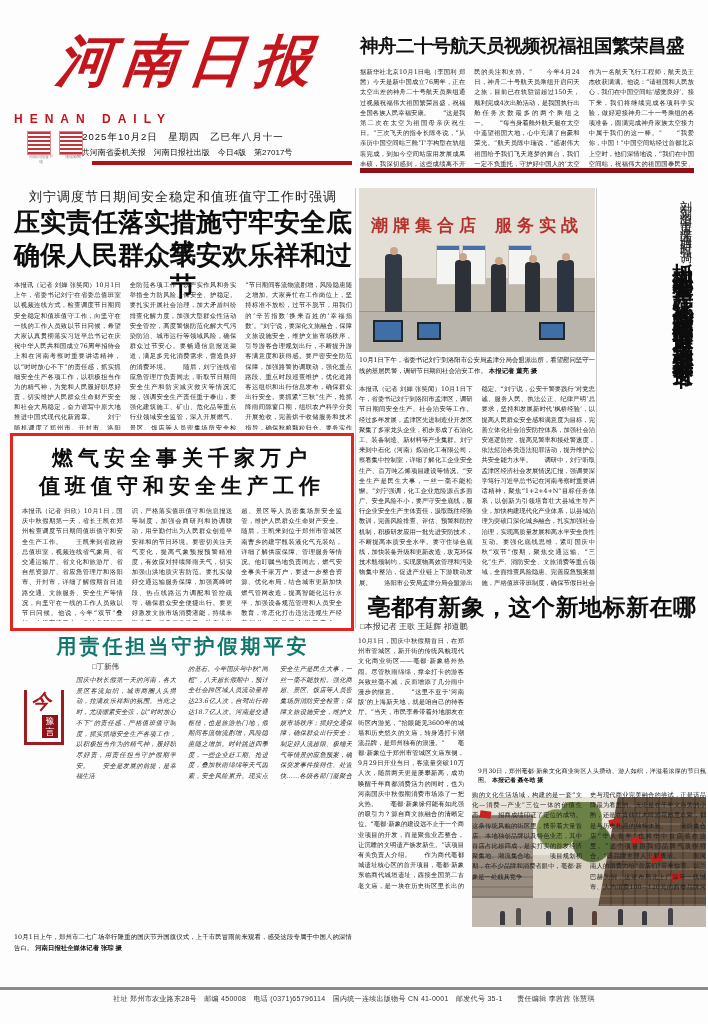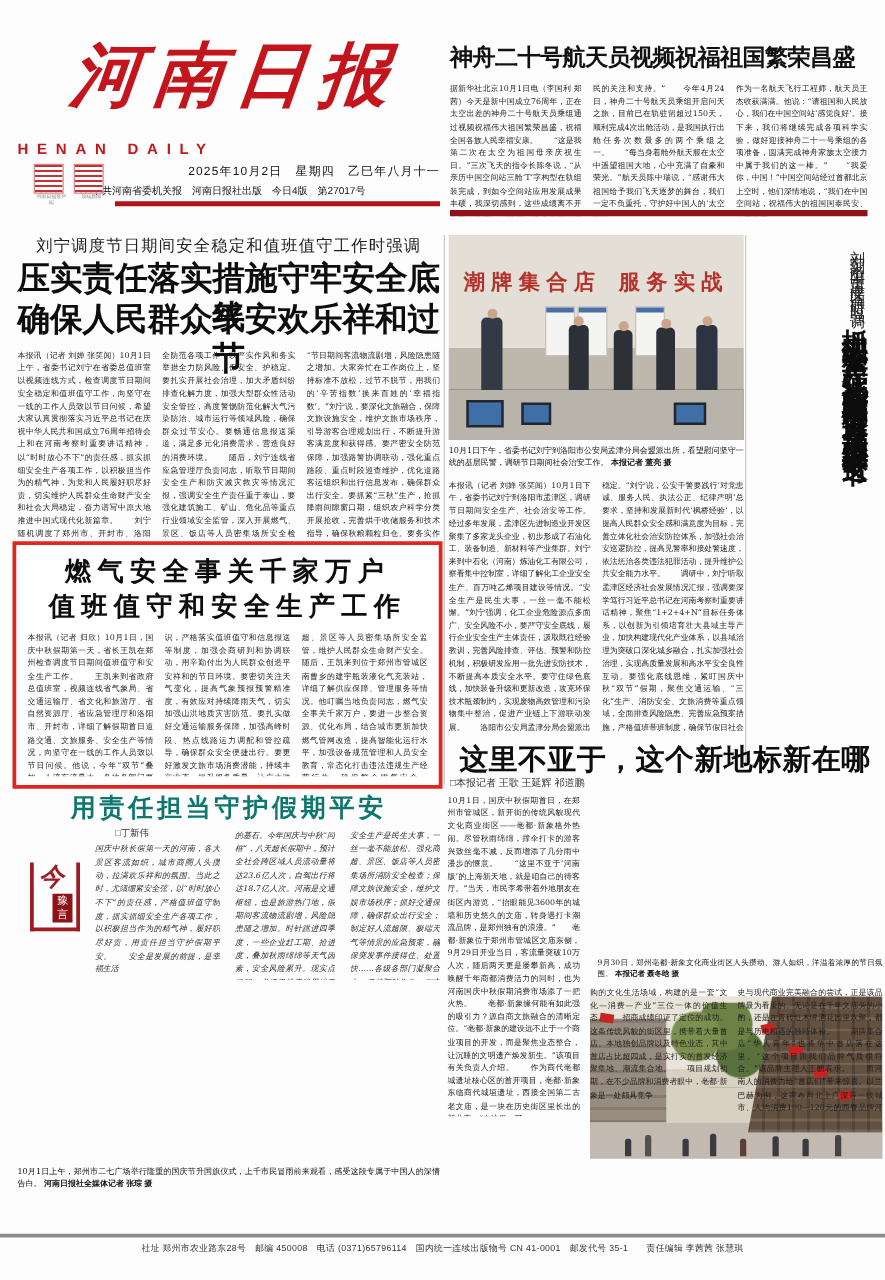--- a/index.html
+++ b/index.html
@@ -76,21 +76,21 @@
   .footer{font-size:7px;color:#333;text-align:center;letter-spacing:0.3px;}
 </style>
 </head>
 <body>
 
 <div class="page">
 
   <div class="abs" style="left:14px;top:28px;width:338px;height:150px;">
     <div class="abs mast-title" style="left:40px;top:4px;width:270px;">河南日报</div>
     <div class="abs mast-sub" style="left:0;top:84px;width:100%;">HENAN DAILY</div>
-    <div class="abs mast-date" style="left:0;top:103px;width:100%;text-align:right;">2025年10月2日　星期四　乙巳年八月十一</div>
+    <div class="abs mast-date" style="left:0;top:103px;width:100%;">2025年10月2日　星期四　乙巳年八月十一</div>
     <div class="abs mast-pub" style="left:0;top:119px;width:100%;">中共河南省委机关报　河南日报社出版　今日4版　第27017号</div>
     <div class="abs" style="left:14px;top:104px;">
         <div class="qr"></div>
       <div class="qr-label">河南日报客户端</div>
       </div>
     <div class="abs" style="left:46px;top:104px;">
         <div class="qr"></div>
       <div class="qr-label">顶端新闻</div>
       </div>
     <div class="abs rule" style="left:78px;top:133px;right:0;height:4px;background:#b01217;"></div>
@@ -157,21 +157,21 @@
   <div class="abs redbox" style="left:10px;top:433px;width:338px;height:192px;">
     <div class="abs h-wangkai" style="left:0;top:9px;width:100%;">燃气安全事关千家万户</div>
     <div class="abs h-wangkai" style="left:0;top:37px;width:100%;">值班值守和安全生产工作</div>
     <div class="cols" style="position:absolute;left:9px;top:70px;right:9px;bottom:7px;">
       <div class="col bt">本报讯（记者 归欣）10月1日，国庆中秋假期第一天，省长王凯在郑州检查调度节日期间值班值守和安全生产工作。　　王凯来到省政府总值班室，视频连线省气象局、省交通运输厅、省文化和旅游厅、省自然资源厅、省应急管理厅和洛阳市、开封市，详细了解假期首日道路交通、文旅服务、安全生产等情况，向坚守在一线的工作人员致以节日问候。他说，今年“双节”叠加，人流车流量大，各地各部门要深入学习贯彻习近平总书记在河南考察时重要讲话精神，树牢底线思维，强化风险意</div>
       <div class="col bt">识，严格落实值班值守和信息报送等制度，加强会商研判和协调联动，用辛勤付出为人民群众创造平安祥和的节日环境。要密切关注天气变化，提高气象预报预警精准度，有效应对持续降雨天气，切实加强山洪地质灾害防范。要扎实做好交通运输服务保障，加强高峰时段、热点线路运力调配和管控疏导，确保群众安全便捷出行。要更好激发文旅市场消费潜能，持续丰富业态，提升服务质量，让广大游客乘兴而来、尽兴而归。要严格落实安全生产责任制，及时排查消除危化、矿山、消防等重点领域风险隐患，加强商</div>
       <div class="col bt">超、景区等人员密集场所安全监管，维护人民群众生命财产安全。　　随后，王凯来到位于郑州市管城区南曹乡的建宇瓶装液化气充装站，详细了解供应保障、管理服务等情况。他叮嘱当地负责同志，燃气安全事关千家万户，要进一步整合资源、优化布局，结合城市更新加快燃气管网改造，提高智能化运行水平，加强设备规范管理和人员安全教育，常态化打击违法违规生产经营行为，确保群众用气安全。　　王凯还到“亳都·新象”文化商业街区了解文旅市场供给、安全防范等情况。</div>
     </div>
   </div>
 
-  <div class="abs h-haodu" style="left:358px;top:592px;width:348px;">这里不亚于，这个新地标新在哪</div>
+  <div class="abs h-haodu" style="left:358px;top:592px;width:348px;">亳都有新象，这个新地标新在哪</div>
   <div class="abs byline" style="left:360px;top:621px;">□本报记者 王歌 王延辉 祁道鹏</div>
 
   <div class="abs photo ph2" style="left:472px;top:633px;width:234px;height:130px;">
     <div class="bldgR"></div>
     <div class="bldgL"></div>
     <div class="tree"></div>
     <div class="flagsm" style="right:86px;top:22px;transform:rotate(-12deg);"></div>
     <div class="flagsm" style="right:64px;top:40px;transform:rotate(-12deg);"></div>
     <div class="flagsm" style="right:44px;top:58px;transform:rotate(-12deg);"></div>
     <div class="flagsm" style="right:24px;top:76px;transform:rotate(-12deg);"></div>

